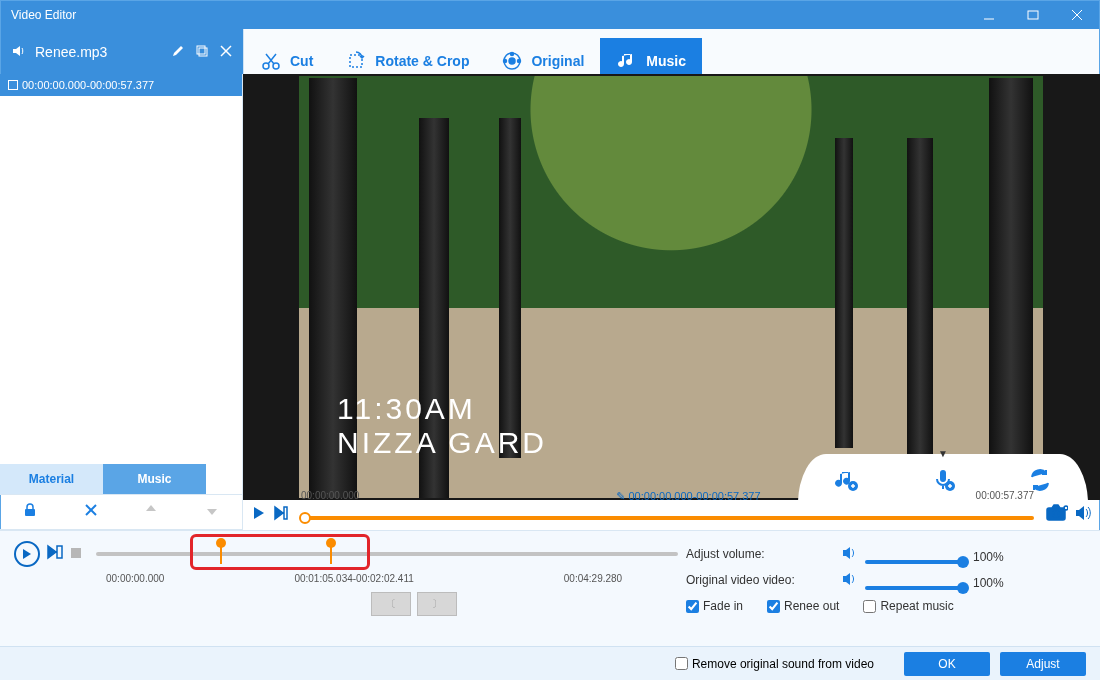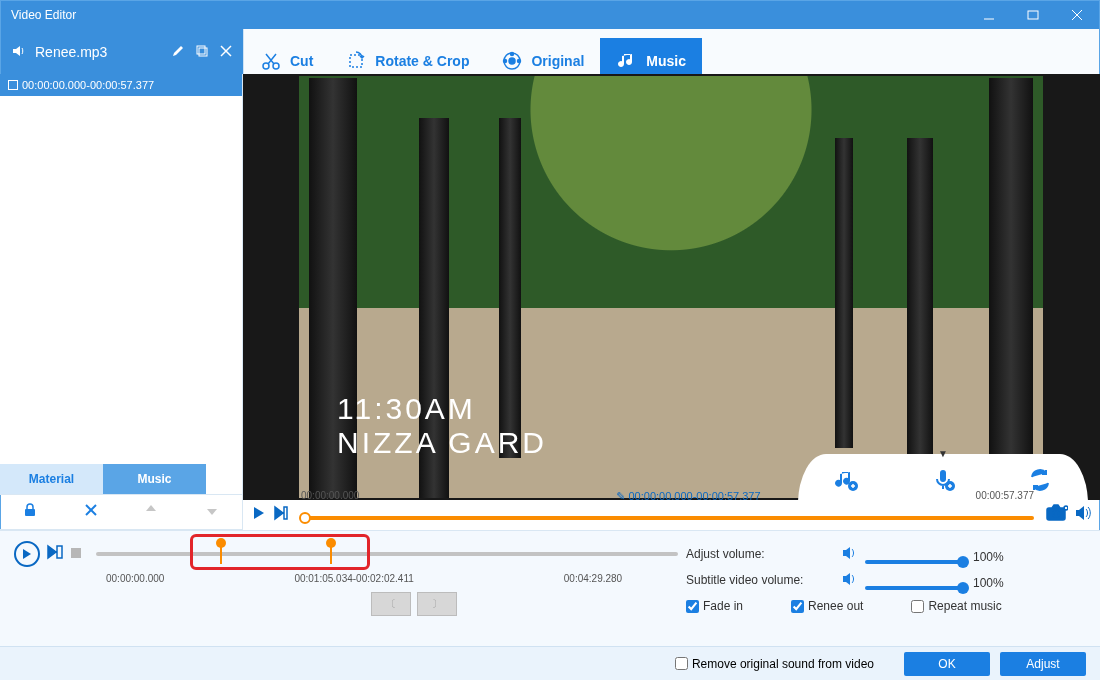--- a/index.html
+++ b/index.html
@@ -300,33 +300,33 @@
               <path d="M2 5v6h3l4 3V2L5 5H2z"></path>
               <path d="M11 4c2 2 2 6 0 8" stroke="#1b7fe2" fill="none"></path>
             </svg></span>
         <div class="volline">
             <div class="volknob"></div>
           </div>
         <span>100%</span>
       </div>
     </div>
     <div class="r">
-      <span class="lbl">Subtitle video volume:</span>
+      <span class="lbl">Original video video:</span>
       <div class="vol">
         <span><svg width="16" height="16" fill="#1b7fe2">
               <path d="M2 5v6h3l4 3V2L5 5H2z"></path>
               <path d="M11 4c2 2 2 6 0 8" stroke="#1b7fe2" fill="none"></path>
             </svg></span>
         <div class="volline">
             <div class="volknob"></div>
           </div>
         <span>100%</span>
       </div>
     </div>
-    <div class="r" style="gap:48px">
+    <div class="r" style="gap:24px">
       <label class="chk">
           <input type="checkbox" checked="" style="">
           <span>Fade in</span>
         </label>
       <label class="chk">
           <input type="checkbox" checked="" style="">
           <span>Renee out</span>
         </label>
       <label class="chk">
           <input type="checkbox" style="">

